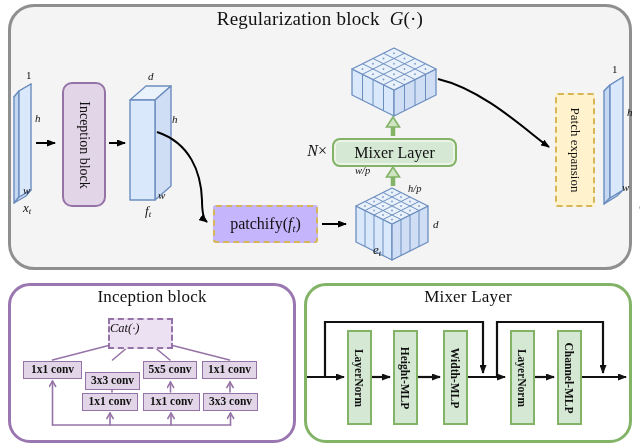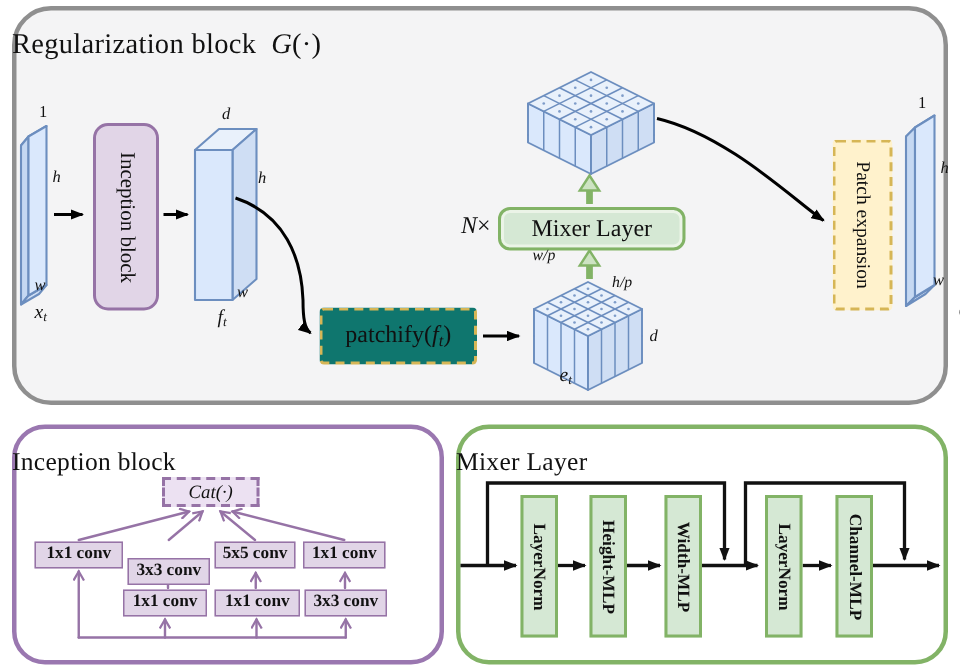--- a/index.html
+++ b/index.html
@@ -2,43 +2,43 @@
 <html><head>
 <meta charset="utf-8">
 <style>
   html,body{margin:0;padding:0;background:#ffffff;}
   body{width:640px;height:448px;position:relative;font-family:"Liberation Serif", serif;color:#111;}
   
   .panel{position:absolute;box-sizing:border-box;border-radius:24px;background:#fff;}
   .panel-top{left:8px;top:4px;width:624px;height:266px;border:3.5px solid #8f8f8f;background:#f4f4f5;border-radius:26px;}
   .panel-bl{left:8px;top:283px;width:288px;height:160px;border:3px solid #9a77b0;border-radius:22px;}
   .panel-br{left:304px;top:283px;width:328px;height:160px;border:3px solid #82b366;border-radius:22px;}
-  .ptitle{position:absolute;font-size:18px;letter-spacing:.2px;margin-top:11px;}
+  .ptitle{position:absolute;text-align:center;font-size:18px;letter-spacing:.2px;}
   .top-title{left:8px;top:8px;width:624px;font-size:19px;}
   .bl-title{left:8px;top:287px;width:288px;font-size:17px;}
   .br-title{left:304px;top:287px;width:328px;font-size:17px;}
   .mi{font-style:italic;}
   .sub{font-size:68%;vertical-align:-0.25em;font-style:italic;}
   
   svg.overlay{position:absolute;left:0;top:0;width:640px;height:448px;pointer-events:none;}
   
   .blk{position:absolute;box-sizing:border-box;}
   .inception-btn{left:62px;top:82px;width:44px;height:125px;background:#e1d5e7;border:2.5px solid #9673a6;border-radius:10px;}
-  .patchify{left:213px;top:205px;width:105px;height:38px;background:#0f766e;border:2.5px dashed #d6b656;border-radius:3px;text-align:center;line-height:34px;font-size:16px;}
+  .patchify{left:213px;top:205px;width:105px;height:38px;background:#c4b5fd;border:2.5px dashed #d6b656;border-radius:3px;text-align:center;line-height:34px;font-size:16px;}
   .mixerbox{left:332px;top:138px;width:125px;height:29px;background:#d5e8d4;border:2.5px solid #82b366;border-radius:8px;box-shadow:inset 0 0 0 2px #ebf4e7;text-align:center;line-height:25px;font-size:16px;}
   .patchexp{left:555px;top:93px;width:40px;height:114px;background:#fff2cc;border:2.5px dashed #d6b656;border-radius:3px;font-size:13px;}
   .nx{left:288px;top:142px;width:39px;text-align:right;font-size:16px;}
   .vbox{display:flex;align-items:center;justify-content:center;}
   .vbox .vspan{transform:rotate(90deg);white-space:nowrap;}
   .inception-btn .vspan{font-size:14px;}
   
   .dim{position:absolute;font-size:11px;}
   .tname{position:absolute;font-size:13px;font-style:italic;margin-left:11px;}
   
-  .catbox{left:108px;top:318px;width:65px;height:20px;background:#ece1f2;border:2px dashed #9673a6;text-align:center;line-height:16px;font-size:12.5px;font-style:italic;}
+  .catbox{left:108px;top:318px;width:65px;height:31px;background:#ece1f2;border:2px dashed #9673a6;text-align:left;line-height:16px;font-size:12.5px;font-style:italic;}
   .convbox{position:absolute;height:18px;background:#e1d5e7;border:1.8px solid #9673a6;box-sizing:border-box;text-align:center;line-height:14.5px;font-size:11.5px;font-weight:bold;}
   
   .mlpbox{position:absolute;top:330px;width:25px;height:95px;background:#d5e8d4;border:2px solid #82b366;box-sizing:border-box;}
   .mlpbox .vspan{font-size:11.5px;font-weight:bold;}
 </style>
 </head>
 <body>
 
 <div class="panel panel-top"></div>
 <div class="panel panel-bl"></div>

